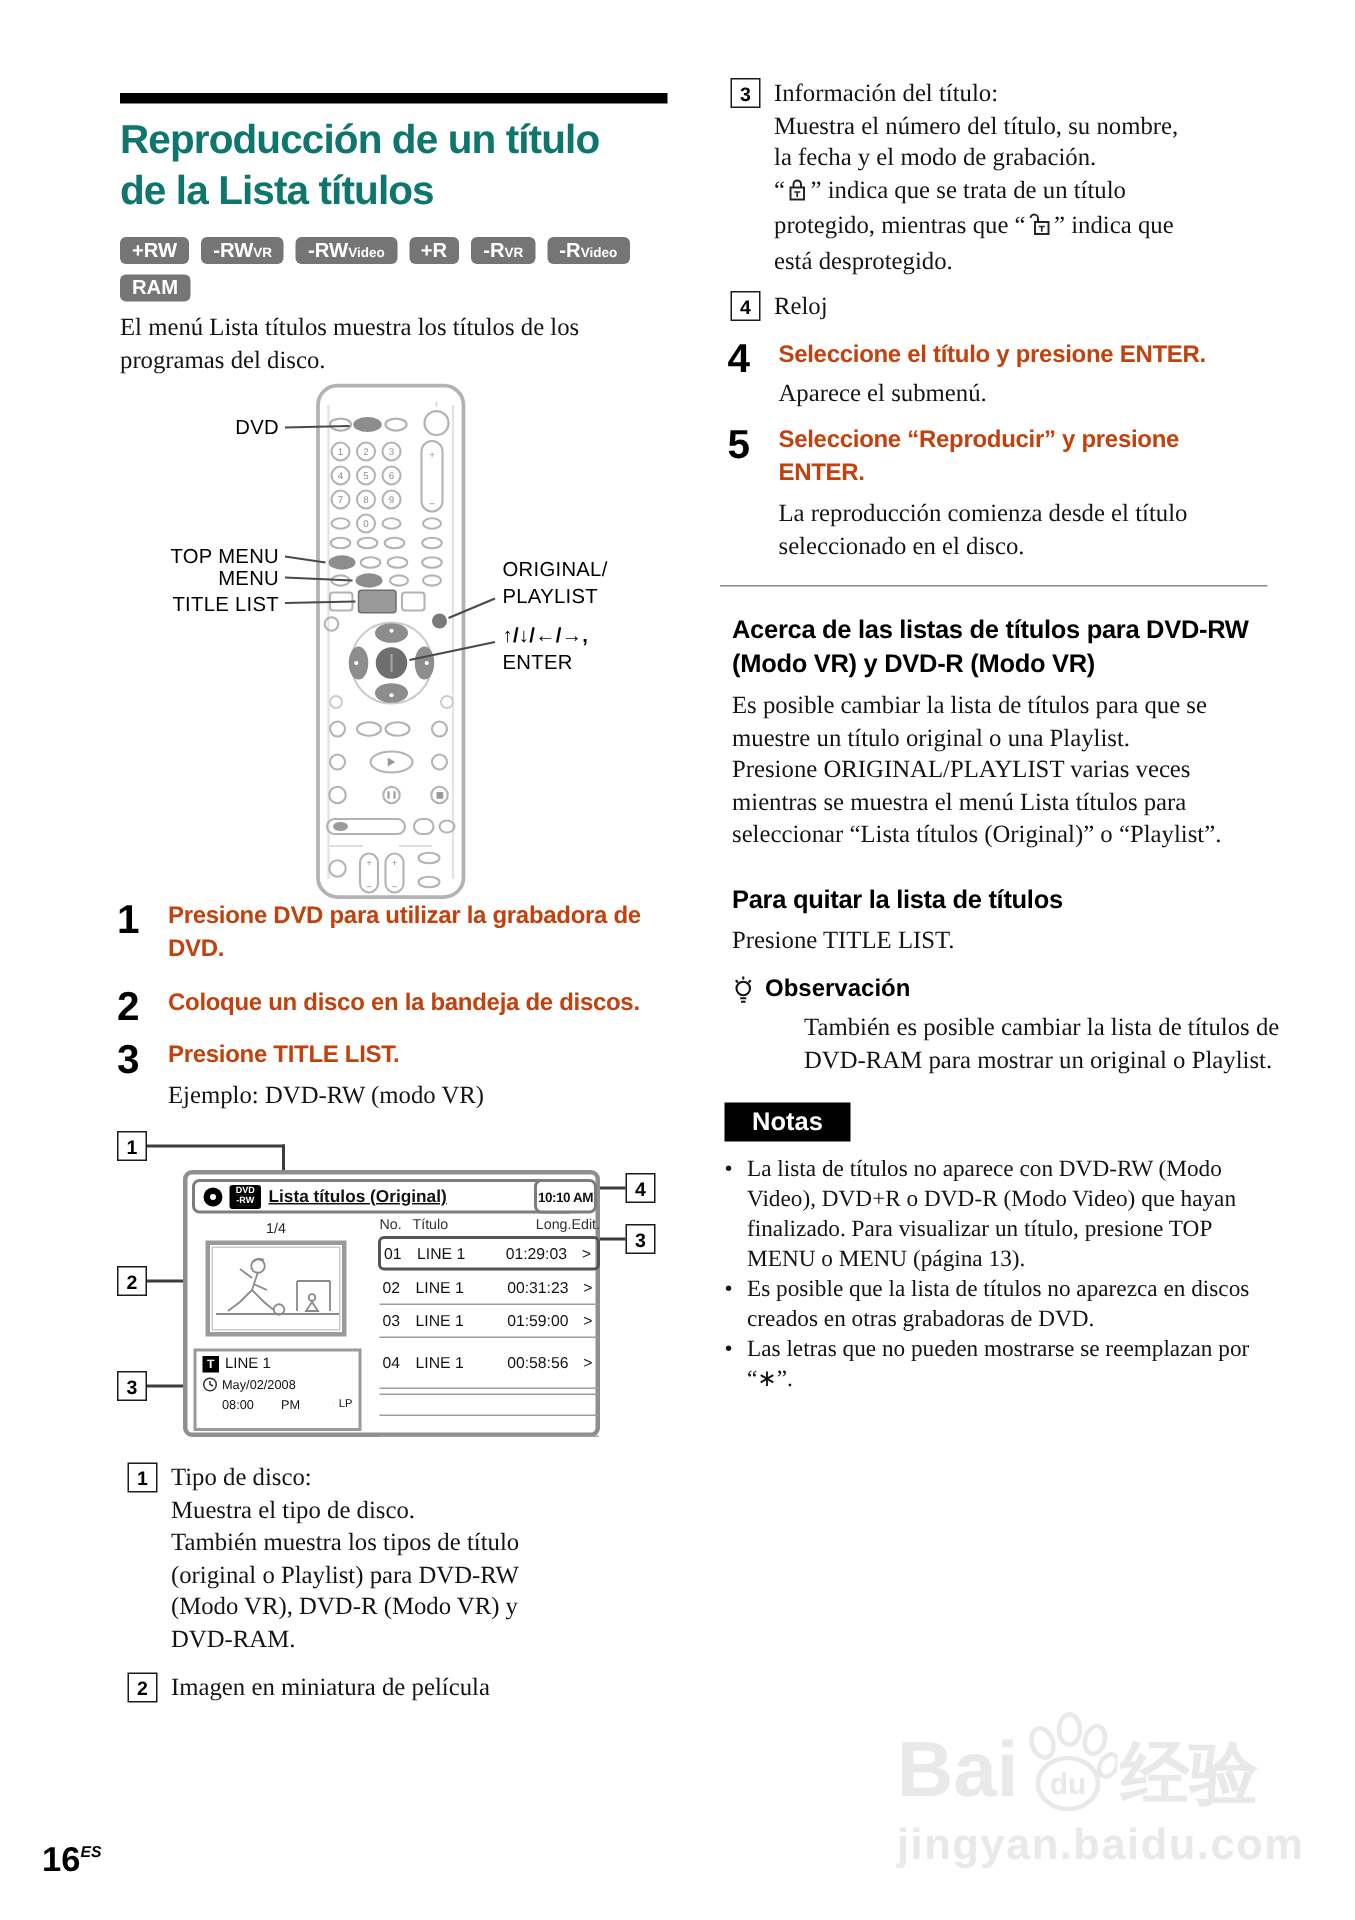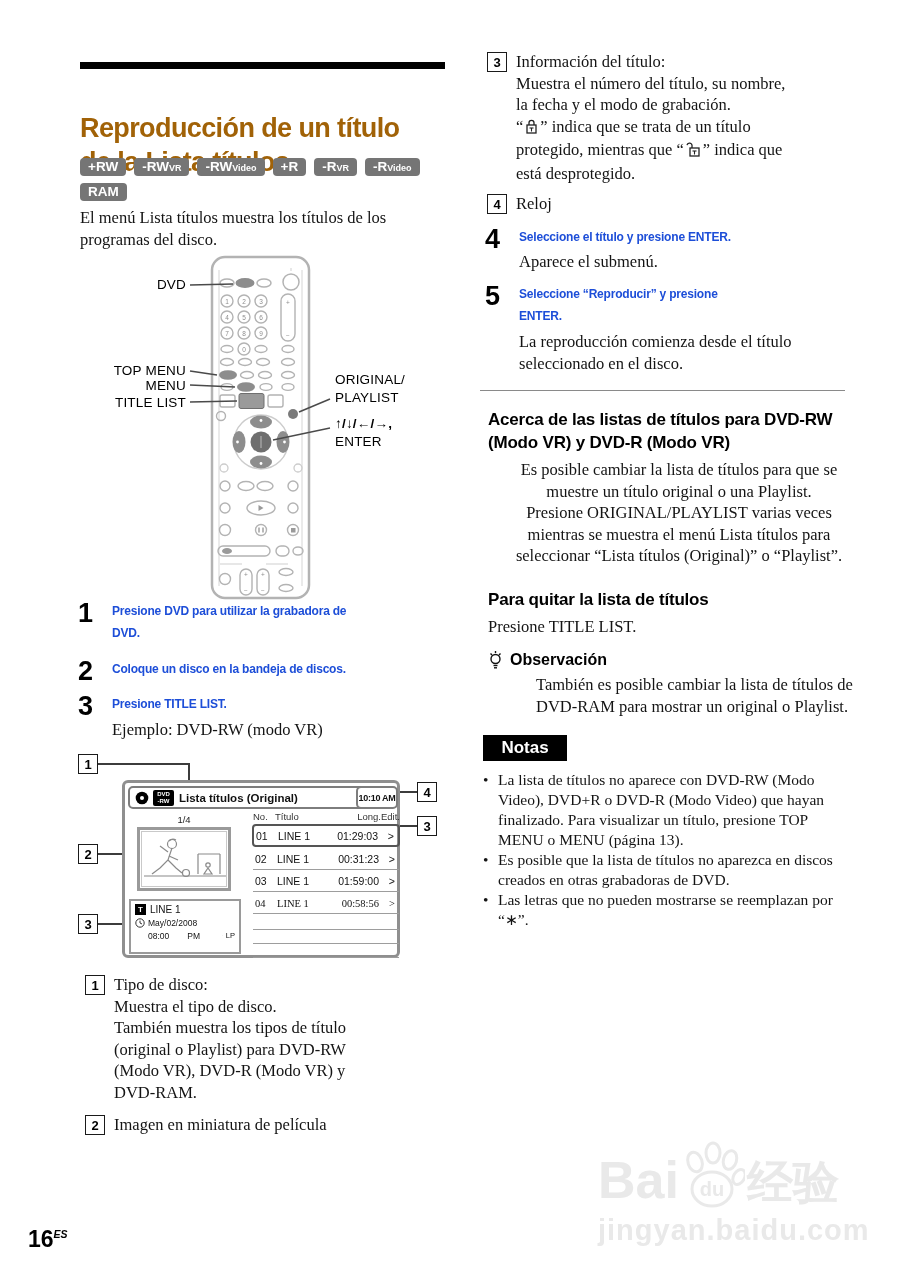--- a/index.html
+++ b/index.html
@@ -3,25 +3,25 @@
 <meta charset="utf-8">
 <style>
   * { margin:0; padding:0; box-sizing:border-box; }
   html,body { background:#fff; }
   .page { position:relative; width:903px; height:1280px; background:#ffffff; overflow:hidden;
           font-family:"Liberation Serif", serif; color:#141414; }
   .abs { position:absolute; }
 
   
   .sans  { font-family:"Liberation Sans", sans-serif; }
-  .h1 { font-family:"Liberation Sans", sans-serif; font-weight:700; font-size:27px; line-height:34px; letter-spacing:-0.6px; color:#a16207;margin-top:35px; }
+  .h1 { font-family:"Liberation Sans", sans-serif; font-weight:700; font-size:27px; line-height:34px; letter-spacing:-0.6px; color:#0f766e; }
   .serif { font-size:16.5px; line-height:21.5px; }
   .serif-sm { font-size:15.5px; line-height:20px; }
   .stepnum { font-family:"Liberation Sans", sans-serif; font-weight:700; font-size:27px; line-height:27px; color:#000; }
-  .steptxt { font-family:"Liberation Sans", sans-serif; font-weight:700; font-size:12px; line-height:22px; letter-spacing:-0.2px; color:#1d4ed8; }
+  .steptxt { font-family:"Liberation Sans", sans-serif; font-weight:700; font-size:16px; line-height:22px; letter-spacing:-0.2px; color:#c2410c; }
   .sechead { font-family:"Liberation Sans", sans-serif; font-weight:700; font-size:17px; line-height:22.5px; letter-spacing:-0.2px; color:#000; }
   .subhead { font-family:"Liberation Sans", sans-serif; font-weight:700; font-size:16px; color:#000; }
 
   .bar { background:#000; }
 
   
   .badgerow { display:flex; }
   .badge { display:inline-flex; align-items:baseline; justify-content:center; background:#757575; color:#fff;
            border-radius:4px; height:18px; line-height:18px; padding:0 8px; margin-right:8px;
            font-family:"Liberation Sans", sans-serif; font-weight:700; font-size:13.5px; }
@@ -296,21 +296,21 @@
     <div class="cline" style="left:323px; top:75px; width:21px; height:2px;"></div>
 
     <span class="cbox abs" style="left:5px; top:94px;">2</span>
     <div class="cline" style="left:25px; top:103px; width:36px; height:2px;"></div>
 
     <span class="cbox abs" style="left:5px; top:164px;">3</span>
     <div class="cline" style="left:25px; top:173px; width:28px; height:2px;"></div>
 
     <div class="screen" style="left:49px; top:30px; width:278px; height:178px;">
 
-      <div class="scr-hbox" style="left:3px; top:3px; width:256px; height:23px; padding:0 5px;">
+      <div class="scr-hbox" style="left:3px; top:3px; width:256px; height:23px; padding:0 5px;text-decoration:underline;">
         <svg width="14" height="14" viewBox="0 0 14 14" style="flex:none;">
           <circle cx="7" cy="7" r="6.3" fill="#000"></circle>
             <circle cx="7" cy="7" r="2" fill="#fff"></circle>
         </svg>
         <span class="dvdrw-badge" style="margin:0 5px 0 4px;">
           <span>DVD</span>
             <span>-RW</span>
         </span>
         <span class="sans" style="font-weight:700; font-size:11.5px; color:#111;">Lista títulos (Original)</span>
       </div>
@@ -382,21 +382,21 @@
         <span class="c-title">LINE 1</span>
         <span class="c-long">00:31:23</span>
         <span class="c-edit">&gt;</span>
       </div>
       <div class="trow" style="left:128px; top:88px; width:146px; height:21px; border-bottom:1px solid #9d9d9d; padding:0 2px;">
         <span class="c-no">03</span>
         <span class="c-title">LINE 1</span>
         <span class="c-long">01:59:00</span>
         <span class="c-edit">&gt;</span>
       </div>
-      <div class="trow" style="left:128px; top:110px; width:146px; height:21px; border-bottom:1px solid #9d9d9d; padding:0 2px;font-family:Liberation Serif, serif;">
+      <div class="trow" style="left:128px; top:110px; width:146px; height:33px; border-bottom:1px solid #9d9d9d; padding:0 2px;">
         <span class="c-no">04</span>
         <span class="c-title">LINE 1</span>
         <span class="c-long">00:58:56</span>
         <span class="c-edit">&gt;</span>
       </div>
       <div class="hairline" style="left:128px; top:146px; width:146px;"></div>
       <div class="hairline" style="left:128px; top:160px; width:146px;"></div>
       <div class="hairline" style="left:128px; top:174px; width:146px;"></div>
     </div>
   </div>
@@ -481,21 +481,21 @@
     </div>
   </div>
 
   <div class="abs" style="left:480px; top:390px; width:365px; height:0; border-top:1.5px solid #8a8a8a;"></div>
 
   <div class="abs" style="left:488px; top:409px; width:382px;">
     <div class="sechead">
       <div>Acerca de las listas de títulos para DVD-RW</div>
       <div>(Modo VR) y DVD-R (Modo VR)</div>
     </div>
-    <div class="serif" style="margin-top:5px;text-align:center;">
+    <div class="serif" style="margin-top:5px;">
       <div>Es posible cambiar la lista de títulos para que se</div>
       <div>muestre un título original o una Playlist.</div>
       <div>Presione ORIGINAL/PLAYLIST varias veces</div>
       <div>mientras se muestra el menú Lista títulos para</div>
       <div>seleccionar “Lista títulos (Original)” o “Playlist”.</div>
     </div>
   </div>
 
   <div class="abs" style="left:488px; top:589px; width:382px;">
     <div class="sechead">Para quitar la lista de títulos</div>

